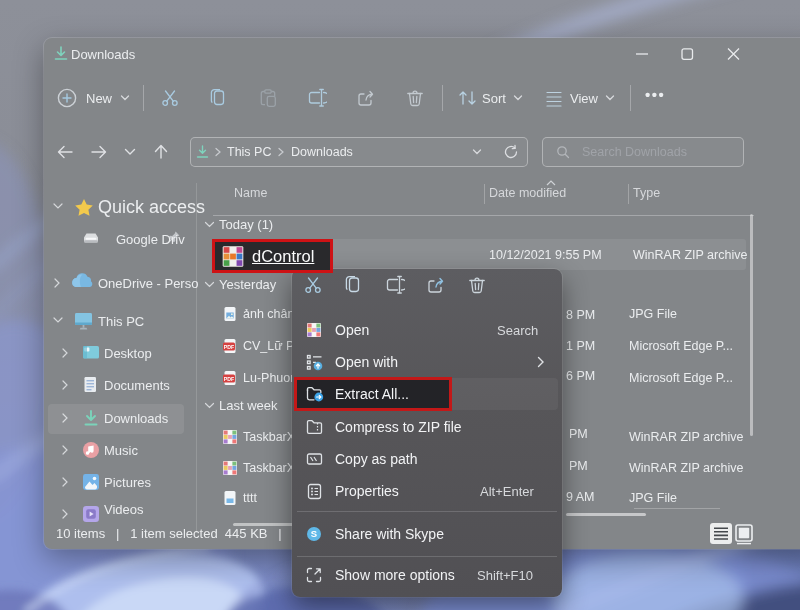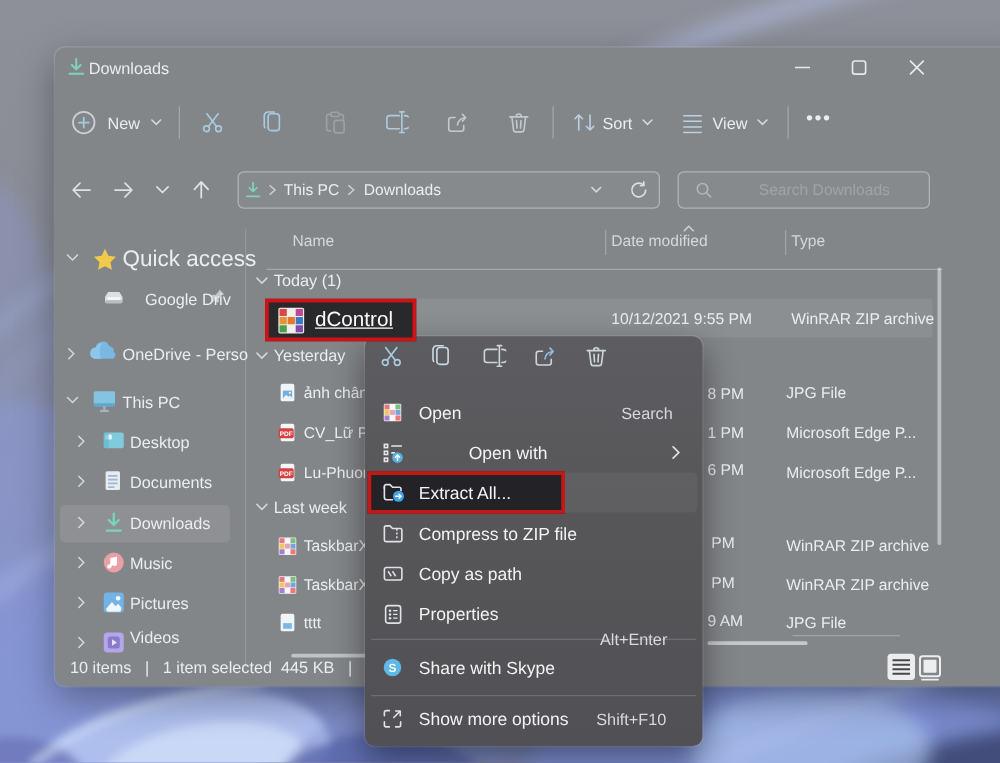--- a/index.html
+++ b/index.html
@@ -187,21 +187,21 @@
       <path d="M1.5 2 L5 5.5 L8.5 2" stroke="#d7d9dc" stroke-width="1.3" fill="none" stroke-linecap="round"></path>
     </svg>
   <svg class="abs" style="left:459px;top:106px" width="16" height="16" viewBox="0 0 16 16">
     <path d="M13.5 8 a5.5 5.5 0 1 1 -1.6 -3.9 M12 1.5 L12.2 4.4 L9.3 4.6" stroke="#dcdee1" stroke-width="1.3" fill="none" stroke-linecap="round" stroke-linejoin="round"></path>
   </svg>
   <div class="abs" style="left:498px;top:99px;width:202px;height:30px;border:1px solid rgba(255,255,255,0.35);border-radius:5px;background:rgba(255,255,255,0.04)"></div>
   <svg class="abs" style="left:512px;top:107px" width="14" height="14" viewBox="0 0 14 14">
     <circle cx="6" cy="6" r="4.2" fill="none" stroke="#b3b6ba" stroke-width="1.3"></circle>
     <path d="M9.2 9.2 L12.5 12.5" stroke="#b3b6ba" stroke-width="1.3" stroke-linecap="round"></path>
   </svg>
-  <div class="t dim" style="left:538px;top:107px;font-size:12.5px;margin-left:25px;">Search Downloads</div>
+  <div class="t dim" style="left:538px;top:107px;font-size:12.5px;">Search Downloads</div>
   
   <svg class="abs" style="left:0;top:140px" width="200" height="360" viewBox="0 0 200 360">
 
     <g stroke="#d5d7da" stroke-width="1.2" fill="none" stroke-linecap="round">
       <path d="M10 26 L14 30 L18 26"></path>
       <path d="M11 101 L15 105 L11 109"></path>
       <path d="M10 140 L14 144 L18 140"></path>
       <path d="M19 171 L23 175 L19 179"></path>
       <path d="M19 203 L23 207 L19 211"></path>
       <path d="M19 236 L23 240 L19 244"></path>
@@ -455,21 +455,21 @@
 <svg class="abs" style="left:306px;top:354px" width="17" height="17" viewBox="0 0 17 17">
   <g stroke="#e2e5e9" stroke-width="1.3" fill="none">
     <rect x="1.5" y="1.5" width="2.6" height="2.6"></rect>
     <rect x="1.5" y="7" width="2.6" height="2.6"></rect>
     <rect x="1.5" y="12.5" width="2.6" height="2.6"></rect>
     <path d="M7 2.8 H15.5 M7 8.3 H10"></path>
   </g>
   <circle cx="12" cy="12" r="4.3" fill="#58aee0"></circle>
   <path d="M12 14.2 V10.3 M10.3 11.8 L12 10 L13.7 11.8" stroke="#fff" stroke-width="1.2" fill="none" stroke-linecap="round" stroke-linejoin="round"></path>
 </svg>
-<div class="t" style="left:335px;top:354px;font-size:14px;color:#f2f3f5;margin-left:40px;">Open with</div>
+<div class="t" style="left:335px;top:354px;font-size:14px;color:#f2f3f5;">Open with</div>
 <svg class="abs" style="left:536px;top:356px" width="9" height="12" viewBox="0 0 9 12">
     <path d="M2.5 1.5 L7 6 L2.5 10.5" stroke="#dfe1e4" stroke-width="1.4" fill="none" stroke-linecap="round"></path>
   </svg>
 
 <div class="abs" style="left:296px;top:378px;width:262px;height:32px;background:rgba(255,255,255,0.05);border-radius:4px;"></div>
 <div class="abs" style="left:294px;top:377px;width:158px;height:34px;background:#232327;border:3px solid #c31818;"></div>
 <svg class="abs" style="left:306px;top:386px" width="18" height="16" viewBox="0 0 18 16">
   <path d="M1.5 3.5 V12 a1.8 1.8 0 0 0 1.8 1.8 H8" stroke="#dfe2e6" stroke-width="1.3" fill="none" stroke-linecap="round"></path>
   <path d="M1.5 5 V3 a1.3 1.3 0 0 1 1.3 -1.3 H6 L8 3.8 H13.5 a1.3 1.3 0 0 1 1.3 1.3 V7" stroke="#dfe2e6" stroke-width="1.3" fill="none" stroke-linejoin="round"></path>
   <circle cx="12.8" cy="11" r="4.4" fill="#3ca3e8"></circle>
@@ -494,21 +494,21 @@
 <svg class="abs" style="left:307px;top:483px" width="15" height="17" viewBox="0 0 15 17">
   <rect x="1.5" y="1.5" width="12" height="14" rx="2" stroke="#dfe2e6" stroke-width="1.3" fill="none"></rect>
   <circle cx="5" cy="5.5" r="1" fill="#dfe2e6"></circle>
     <path d="M7.5 5.5 H11" stroke="#dfe2e6" stroke-width="1.1"></path>
   <circle cx="5" cy="8.5" r="1" fill="#dfe2e6"></circle>
     <path d="M7.5 8.5 H11" stroke="#dfe2e6" stroke-width="1.1"></path>
   <circle cx="5" cy="11.5" r="1" fill="#dfe2e6"></circle>
     <path d="M7.5 11.5 H11" stroke="#dfe2e6" stroke-width="1.1"></path>
 </svg>
 <div class="t" style="left:335px;top:483px;font-size:14px;color:#f2f3f5;">Properties</div>
-<div class="t" style="left:480px;top:484px;font-size:13px;color:#d7d9dc;margin-top:20px;">Alt+Enter</div>
+<div class="t" style="left:480px;top:484px;font-size:13px;color:#d7d9dc;">Alt+Enter</div>
 
 <div class="abs" style="left:297px;top:511px;width:260px;height:1px;background:rgba(255,255,255,0.16)"></div>
 
 <svg class="abs" style="left:306px;top:526px" width="16" height="16" viewBox="0 0 16 16">
   <circle cx="8" cy="8" r="7" fill="#5fb8e8"></circle>
   <text x="8" y="11.4" font-size="9.5" fill="#fff" text-anchor="middle" font-family="Liberation Sans" font-weight="bold">S</text>
 </svg>
 <div class="t" style="left:335px;top:526px;font-size:14px;color:#f2f3f5;">Share with Skype</div>
 
 <div class="abs" style="left:297px;top:556px;width:260px;height:1px;background:rgba(255,255,255,0.16)"></div>

